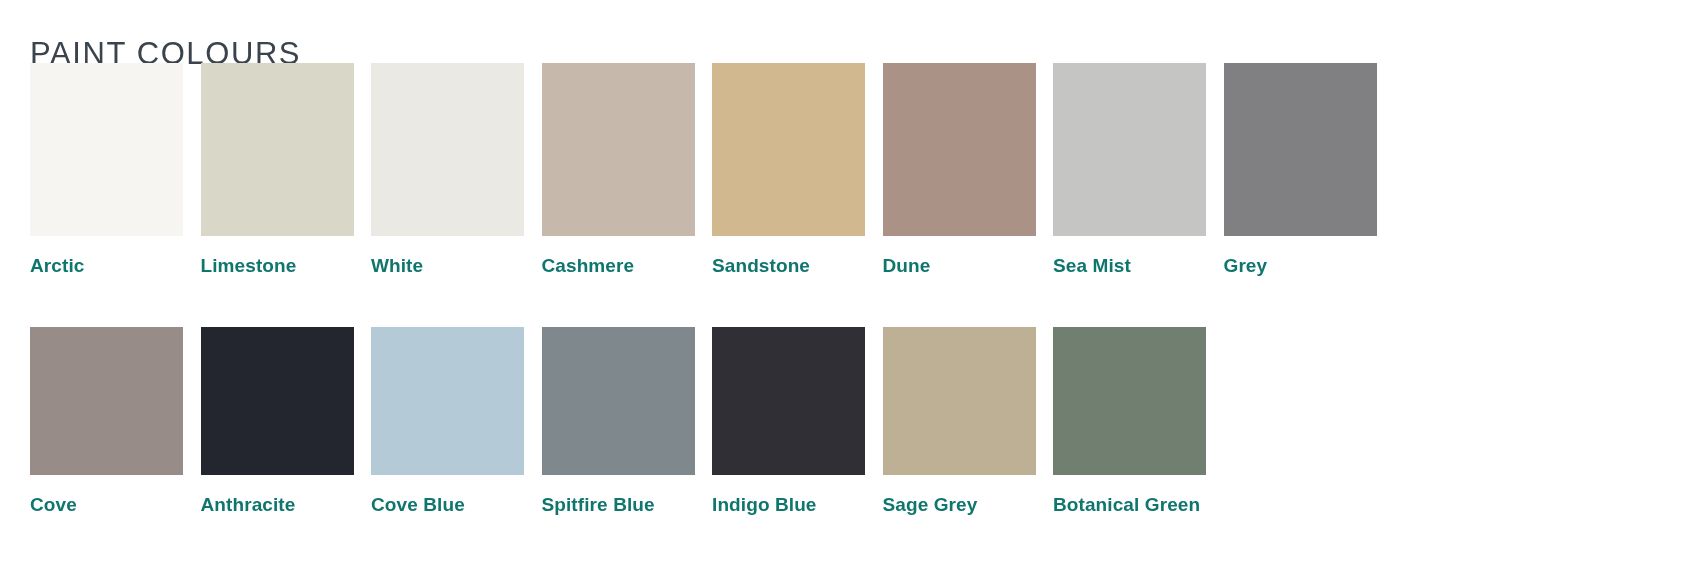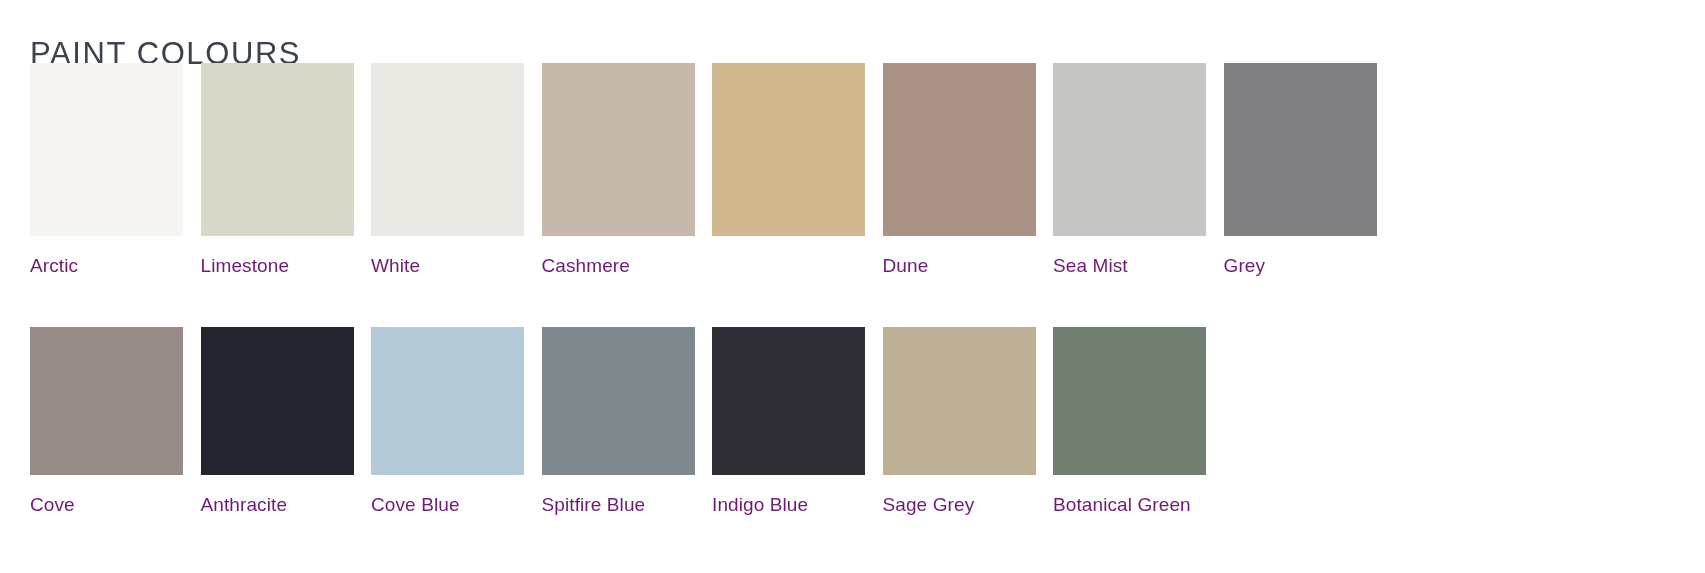--- a/index.html
+++ b/index.html
@@ -67,22 +67,22 @@
     display: block;
   }
 
   .swatch-row.row-2 .swatch-chip {
     height: 148px;
   }
 
   .swatch-label {
     margin-top: 12px;
     font-size: 19px;
-    font-weight: 400;
-    color: #701a75;
+    font-weight: 700;
+    color: #0f766e;
     line-height: 35px;
     letter-spacing: 0.1px;
     word-break: normal;
   }
 
   .spacer-row-gap {
     height: 44px;
   }
 </style>
 </head>
@@ -105,20 +105,21 @@
         <div class="swatch-cell">
           <div class="swatch-chip" style="background: rgb(235, 233, 228);"></div>
           <div class="swatch-label">White</div>
         </div>
         <div class="swatch-cell">
           <div class="swatch-chip" style="background: rgb(198, 184, 171);"></div>
           <div class="swatch-label">Cashmere</div>
         </div>
         <div class="swatch-cell">
           <div class="swatch-chip" style="background: rgb(210, 184, 142);"></div>
+          <div class="swatch-label">Sandstone</div>
         </div>
         <div class="swatch-cell">
           <div class="swatch-chip" style="background: rgb(171, 146, 134);"></div>
           <div class="swatch-label">Dune</div>
         </div>
         <div class="swatch-cell">
           <div class="swatch-chip" style="background: rgb(197, 198, 195);"></div>
           <div class="swatch-label">Sea Mist</div>
         </div>
         <div class="swatch-cell">

